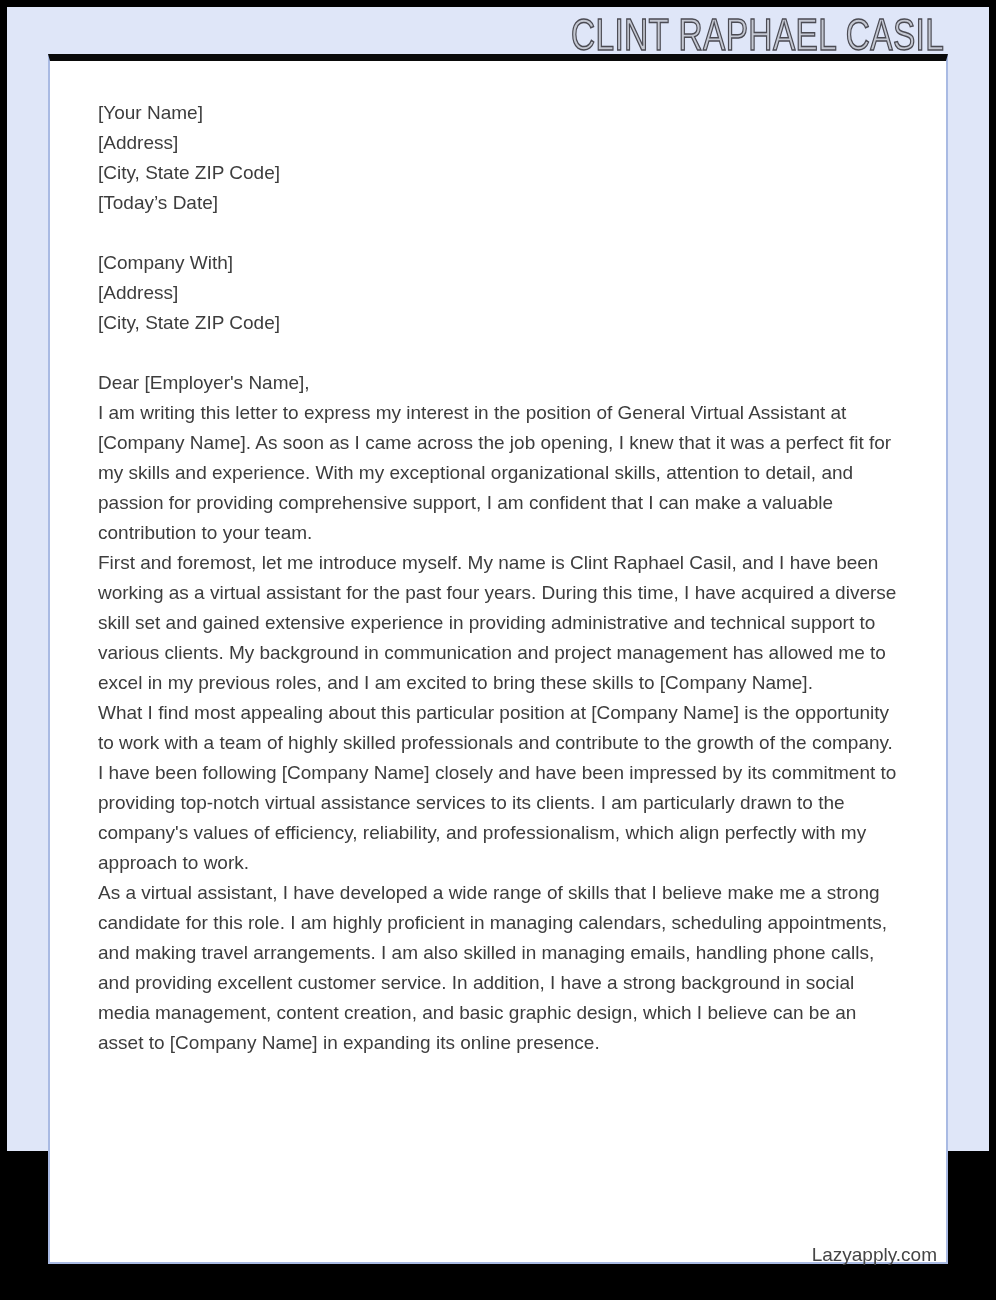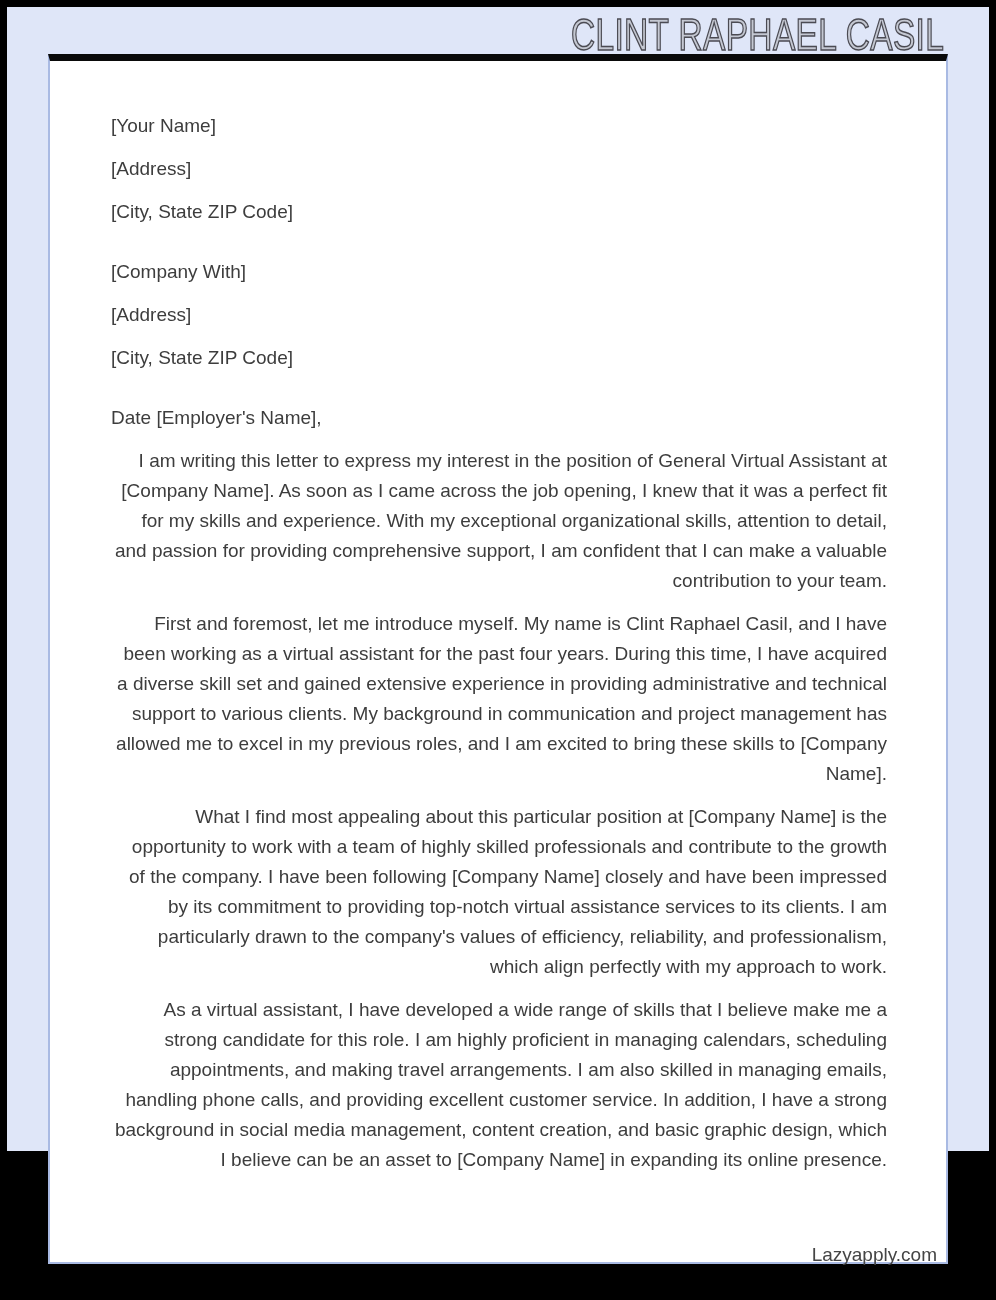--- a/index.html
+++ b/index.html
@@ -46,23 +46,23 @@
     border: 2px solid #a9bae3;
     border-top: 7px solid #0a0a0a;
     overflow: visible;
   }
   .content {
     padding: 37px 46px 0 48px;
     font-size: 19px;
     line-height: 30px;
     color: #3d3d3d;
   }
-  .content p { margin: 13px; }
+  .content p { margin: 0; }
   .block { margin: 0 0 30px 0; }
-  .para  { margin: 0 0 30px 0; text-align: right; }
+  .para  { margin: 0 0 30px 0; text-align: left; }
   .watermark {
     position: absolute;
     top: 1239px;
     right: 52px;
     font-size: 19px;
     line-height: 18px;
     color: #454545;
   }
 </style>
 </head>
@@ -72,29 +72,30 @@
 
   <h1 class="page-title">CLINT RAPHAEL CASIL</h1>
 
   <div class="document">
     <div class="content">
 
       <div class="block">
         <p>[Your Name]</p>
         <p>[Address]</p>
         <p>[City, State ZIP Code]</p>
+        <p>[Today’s Date]</p>
       </div>
 
       <div class="block">
         <p>[Company With]</p>
         <p>[Address]</p>
         <p>[City, State ZIP Code]</p>
       </div>
 
-      <p class="block">Date [Employer's Name],</p>
+      <p class="block">Dear [Employer's Name],</p>
 
       <p class="para">I am writing this letter to express my interest in the position of General Virtual Assistant at [Company Name]. As soon as I came across the job opening, I knew that it was a perfect fit for my skills and experience. With my exceptional organizational skills, attention to detail, and passion for providing comprehensive support, I am confident that I can make a valuable contribution to your team.</p>
       <p class="para">First and foremost, let me introduce myself. My name is Clint Raphael Casil, and I have been working as a virtual assistant for the past four years. During this time, I have acquired a diverse skill set and gained extensive experience in providing administrative and technical support to various clients. My background in communication and project management has allowed me to excel in my previous roles, and I am excited to bring these skills to [Company Name].</p>
       <p class="para">What I find most appealing about this particular position at [Company Name] is the opportunity to work with a team of highly skilled professionals and contribute to the growth of the company. I have been following [Company Name] closely and have been impressed by its commitment to providing top-notch virtual assistance services to its clients. I am particularly drawn to the company's values of efficiency, reliability, and professionalism, which align perfectly with my approach to work.</p>
       <p class="para">As a virtual assistant, I have developed a wide range of skills that I believe make me a strong candidate for this role. I am highly proficient in managing calendars, scheduling appointments, and making travel arrangements. I am also skilled in managing emails, handling phone calls, and providing excellent customer service. In addition, I have a strong background in social media management, content creation, and basic graphic design, which I believe can be an asset to [Company Name] in expanding its online presence.</p>
 
     </div>
   </div>
 
   <div class="watermark">Lazyapply.com</div>

